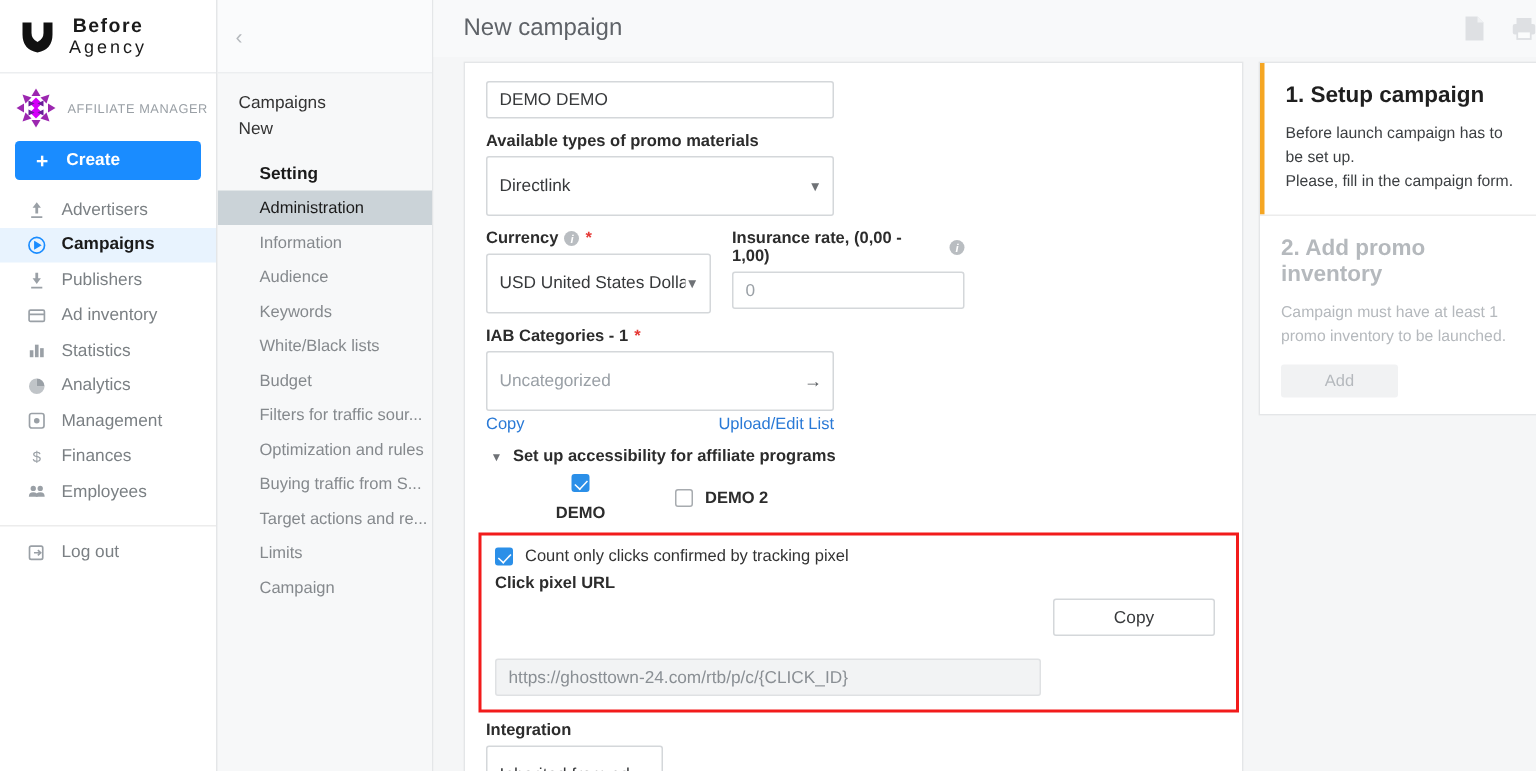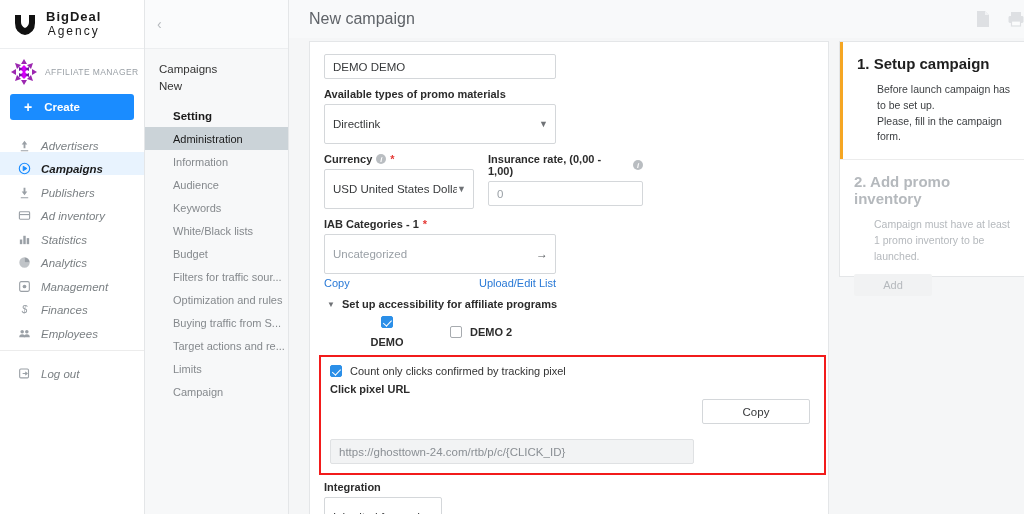--- a/index.html
+++ b/index.html
@@ -63,28 +63,27 @@
     font-size: 11.5px; font-weight: bold;
     cursor: pointer;
     gap: 12px;
     padding-left: 14px;
   }
   .create-btn .plus { font-size: 14px; font-weight: bold; line-height: 1;}
 
   .nav { padding-top: 2px; }
   .nav-item {
     height: 23.5px;
-    display: flex; align-items: flex-end;
+    display: flex; align-items: center;
     gap: 10px;
     padding-left: 18px;
     font-size: 11.5px;
     color: #7b8084;
     cursor: pointer;
     white-space: nowrap;
-    font-style: italic;
   }
   .nav-item.active { background: #e8f3fe; color: #1a1a1a; font-weight: bold; }
   .nav-item.active .nav-ico svg { stroke: #1a8cff; fill: #1a8cff; }
   .nav-ico { width: 13px; height: 13px; flex: 0 0 13px; display:flex; align-items:center; justify-content:center;}
   .nav-sep { height:1px; background:#ececec; margin: 10px 0 6px 0;}
 
   
   .subcol {
     width: 144px; flex: 0 0 144px;
     height: 514px;
@@ -215,21 +214,21 @@
   .right-card {
     width: 190px; flex: 0 0 190px;
     background: #fff;
     border: 1px solid #e4e6e8;
     height: 236px;
   }
   .step { padding: 13px 14px 14px 14px; }
   .step.s1 { border-left: 3px solid #f5a623; }
   .step.s2 { border-top: 1px solid #ececec; }
   .step-title { font-size:15px; font-weight:bold; color:#1f1f1f; margin-bottom:10px; }
-  .step-body { font-size:10.5px; color:#3c3f42; line-height:1.5;margin-left:20px; }
+  .step-body { font-size:10.5px; color:#3c3f42; line-height:1.5; }
   .step.s2 .step-title { color:#b5b9bd; }
   .step.s2 .step-body { color:#b5b9bd; }
   .add-btn {
     margin-top:10px; width:78px; height:22px;
     background:#f1f2f3; border-radius:2px;
     display:flex;align-items:center;justify-content:center;
     font-size:11px;color:#b5b9bd; cursor:pointer;
   }
 </style>
 </head>
@@ -238,21 +237,21 @@
 <div class="app">
 
   <div class="sidebar">
     <div class="brand">
       <span class="brand-mark">
         <svg viewBox="0 0 26 26" width="26" height="26">
           <path d="M3 4 L3 12 Q3 22 13 24 Q23 22 23 12 L23 4 L17 4 L17 11 Q17 15 13 17 Q9 15 9 11 L9 4 Z" fill="#111"></path>
         </svg>
       </span>
       <span class="brand-text">
-        <span class="l1">BigDeal</span>
+        <span class="l1">Before</span>
         <span class="l2">Agency</span>
       </span>
     </div>
 
     <div class="acct">
       <span class="acct-logo">
         <svg viewBox="0 0 28 28" width="28" height="28">
           <g fill="#9c27b0">
             <polygon points="14,1 17,6 11,6"></polygon>
             <polygon points="14,27 17,22 11,22"></polygon>

